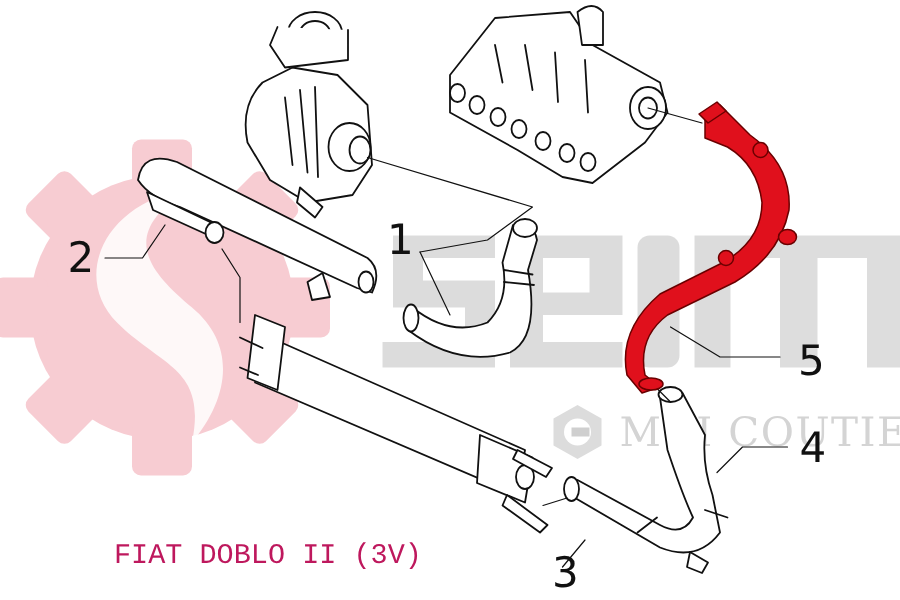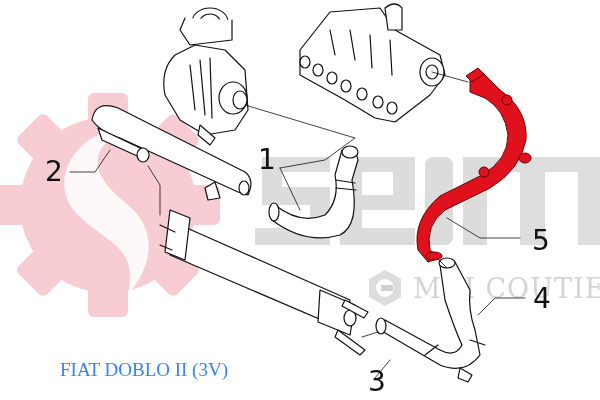--- a/index.html
+++ b/index.html
@@ -3,21 +3,21 @@
 <meta charset="utf-8">
 <style>
   html, body { margin: 0; padding: 0; background: #ffffff; }
   body { width: 600px; height: 400px; overflow: hidden; position: relative; font-family: "DejaVu Sans", sans-serif; }
   #stage { position: absolute; left: 0; top: 0; width: 600px; height: 400px; }
   svg { position: absolute; left: 0; top: 0; }
   .callout-num {
     position: absolute; font-family: "DejaVu Sans", sans-serif; font-size: 28px; color: #111; line-height: 1;
   }
   .caption {
-    position: absolute; left: 60px; top: 359px; font-family: Liberation Serif, serif; font-size: 19px; color: #3b82f6; white-space: nowrap;
+    position: absolute; left: 76px; top: 359px; font-family: Liberation Mono, monospace; font-size: 19px; color: #be185d; white-space: nowrap;
   }
   .watermark-brand {
     position: absolute; left: 413px; top: 273px; font-family: "DejaVu Serif", serif; font-size: 27px; color: #d4d4d4; letter-spacing: 1px; white-space: nowrap;
   }
 </style>
 </head>
 <body>
 
 <div id="stage">
 

